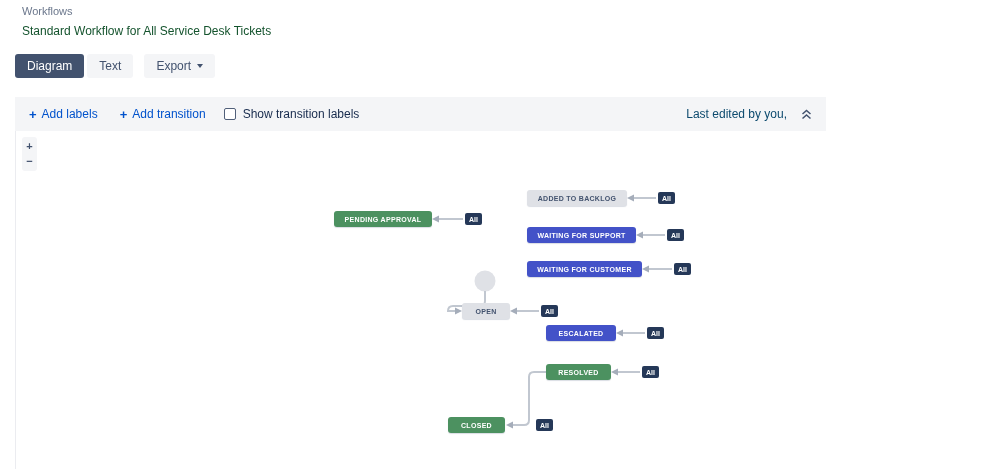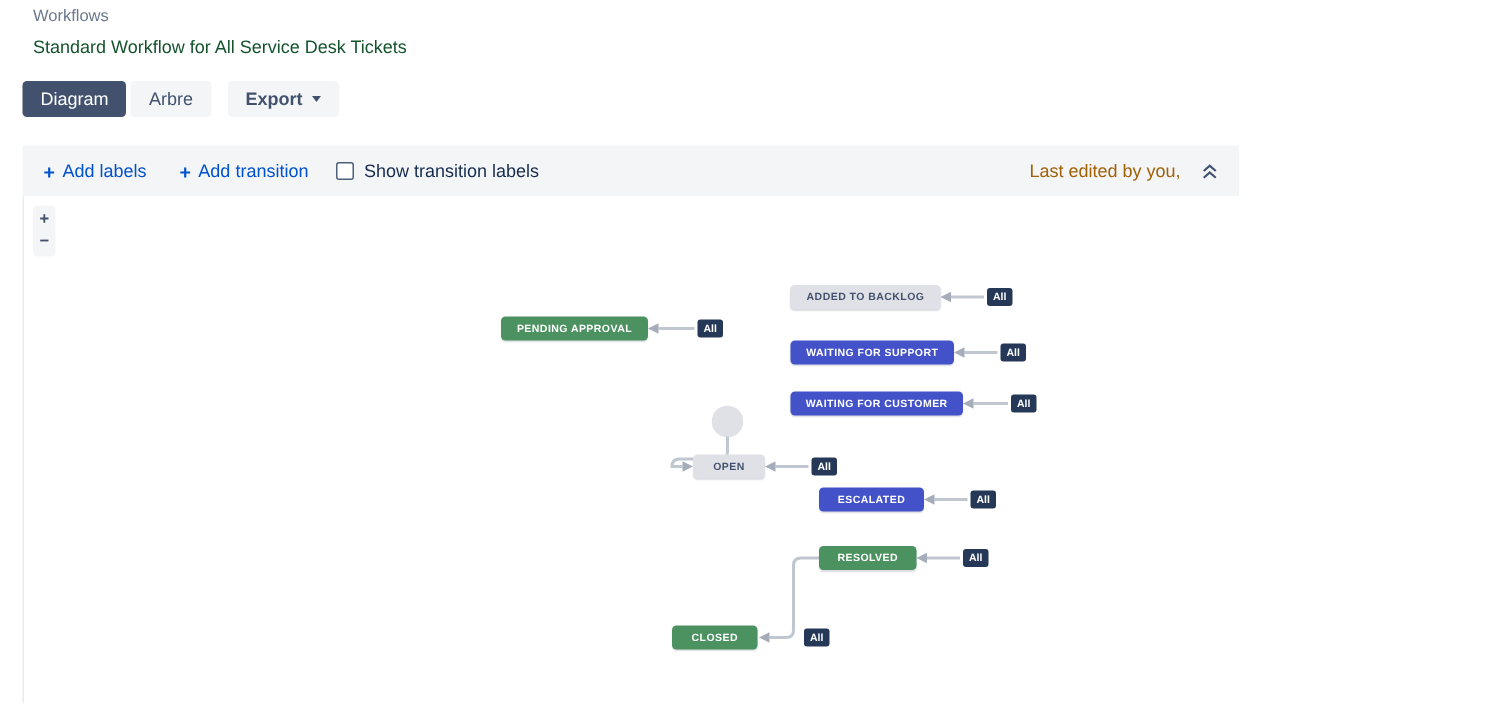--- a/index.html
+++ b/index.html
@@ -17,35 +17,35 @@
   .lozenge-shared { background:#fff; color:#3572B0; font-size:9px; font-weight:bold; letter-spacing:.2px;
     padding:2px 6px; border:1px solid #C3CBD4; border-radius:3px; }
   .subtitle { font-size:12px; color:#14532d; margin-top:7px; }
   .help-bubble { position:absolute; left:986px; top:27px; width:13px; height:13px; border:1px solid #8993A4;
     border-radius:50%; color:#8993A4; font-size:9px; line-height:11px; text-align:center; }
 
   
   .tabs { display:flex; align-items:flex-end; margin:16px 0 0 15px; gap:3px; }
   .tab { font-size:12px; padding:5px 12px; border-radius:3px; color:#42526E; background:#F4F5F7; cursor:pointer; }
   .tab.active { background:#42526E; color:#fff; }
-  .tab.export { margin-left:8px; display:flex; align-items:center; gap:6px;font-weight:bold; }
+  .tab.export { margin-left:8px; display:flex; align-items:center; gap:6px; }
   .chev-down { width:0; height:0; border-left:3.5px solid transparent; border-right:3.5px solid transparent;
     border-top:4px solid #42526E; display:inline-block; }
 
   
   .toolbar { position:absolute; left:15px; right:7px; top:97px; height:34px; background:#F4F5F7;
     display:flex; align-items:center; padding:0 14px; font-size:12px; }
   .tb-action { display:flex; align-items:center; gap:5px; color:#0052CC; cursor:pointer; }
   .tb-action .plus { font-weight:bold; font-size:13px; line-height:1; }
   .tb-gap { width:22px; }
   .checkbox-group { display:flex; align-items:center; gap:7px; margin-left:18px; color:#172B4D; }
   .checkbox { appearance:none; -webkit-appearance:none; width:12px; height:12px; border:1.5px solid #505F79;
     border-radius:2px; background:#fff; margin:0; cursor:pointer; }
   .tb-spacer { flex:1; }
-  .last-edited { color:#a16207; }
+  .last-edited { color:#0c4a6e; }
   .collapse-icon { margin-left:14px; cursor:pointer; display:flex; }
 
   
   .canvas { position:absolute; left:15px; right:7px; top:131px; bottom:0; background:#fff;
     border-left:1px solid #EBECF0; }
   .zoom-controls { position:absolute; left:6px; top:6px; width:15px; background:#F4F5F7; border-radius:3px;
     display:flex; flex-direction:column; align-items:center; padding:2px 0; }
   .zoom-btn { width:15px; height:15px; font-size:11px; font-weight:bold; color:#42526E; text-align:center;
     line-height:15px; cursor:pointer; }
 
@@ -70,21 +70,21 @@
 <div class="page">
 
   <div class="header">
     <div class="breadcrumb">Workflows</div>
     <div class="subtitle">Standard Workflow for All Service Desk Tickets</div>
     <div class="help-bubble">?</div>
   </div>
 
   <div class="tabs">
     <div class="tab active">Diagram</div>
-    <div class="tab">Arbre</div>
+    <div class="tab">Text</div>
     <div class="tab export">
       <span>Export</span>
       <span class="chev-down"></span>
     </div>
   </div>
 
   <div class="toolbar">
     <div class="tb-action">
       <span class="plus">+</span>
       <span>Add labels</span>

